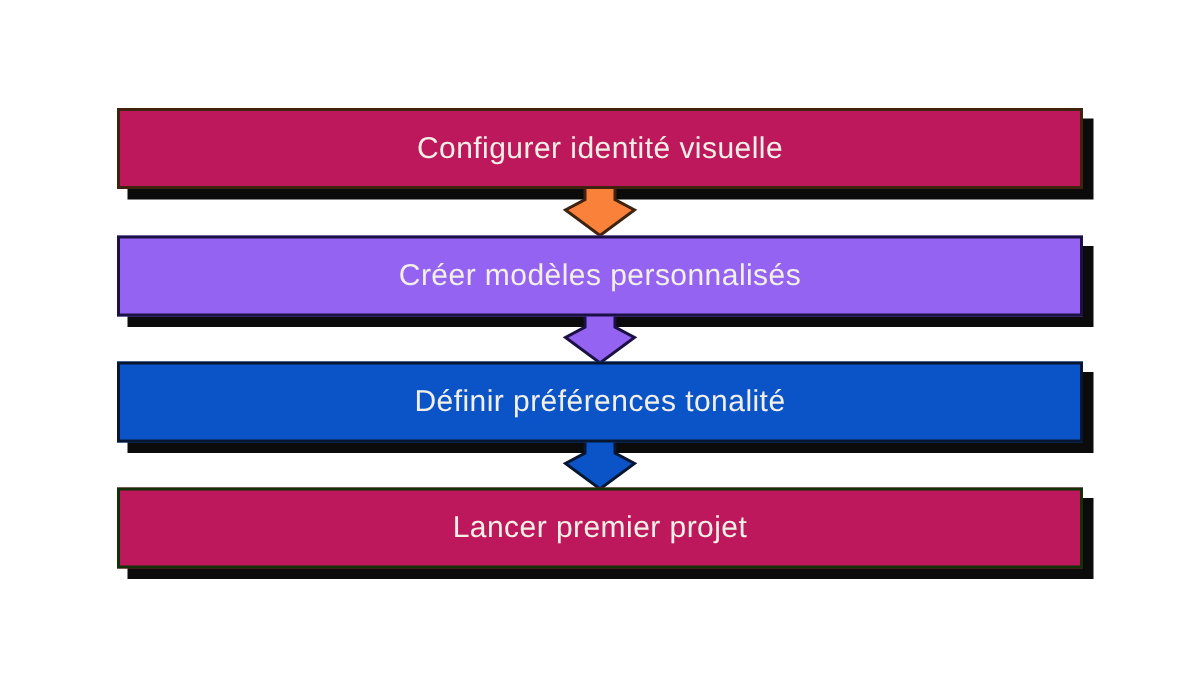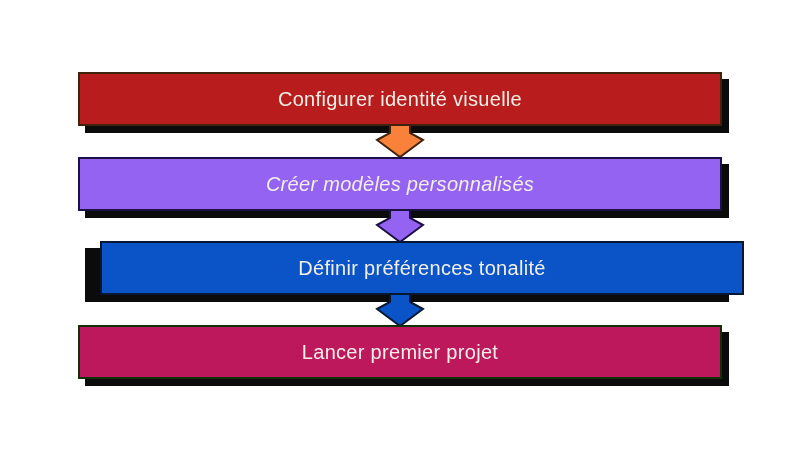--- a/index.html
+++ b/index.html
@@ -33,52 +33,52 @@
     z-index: 1;
   }
   .arrow {
     position: absolute;
     left: 374px; width: 52px; height: 36px;
     z-index: 2;
     display: block;
   }
   
   .s0 .bar { top: 72px; }  .s0 .bar-shadow { top: 79px; }  .s0 .arrow { top: 122px; }
-  .s1 .bar { top: 157px; font-style: italic; } .s1 .bar-shadow { top: 164px; } .s1 .arrow { top: 207px; }
+  .s1 .bar { top: 157px; } .s1 .bar-shadow { top: 164px; } .s1 .arrow { top: 207px; }
   .s2 .bar { top: 241px; } .s2 .bar-shadow { top: 248px; } .s2 .arrow { top: 291px; }
   .s3 .bar { top: 325px; } .s3 .bar-shadow { top: 332px; }
 </style>
 </head>
 <body>
 
 <div class="canvas" style="background: rgb(255, 255, 255);">
 
   <div class="step s0">
     <div class="bar-shadow" style="background: rgb(11, 11, 11);"></div>
-    <div class="bar" style="background: #b91c1c; border-color: rgb(64, 35, 14); color: rgb(242, 239, 231); justify-content: center;">
+    <div class="bar" style="background: #be185d; border-color: rgb(64, 35, 14); color: rgb(242, 239, 231); justify-content: center;">
       <span class="label">Configurer identité visuelle</span>
     </div>
     <svg class="arrow" viewBox="0 0 52 36" xmlns="http://www.w3.org/2000/svg">
       <polygon points="16,0 36,0 36,11 49,18 26,35 3,18 16,11" stroke-width="2" stroke-linejoin="miter" fill="#f9813a" stroke="#40230e"></polygon>
     </svg>
   </div>
 
   <div class="step s1">
     <div class="bar-shadow" style="background: rgb(11, 11, 11);"></div>
     <div class="bar" style="background: rgb(148, 99, 242); border-color: rgb(27, 17, 69); color: rgb(242, 239, 231);">
       <span class="label">Créer modèles personnalisés</span>
     </div>
     <svg class="arrow" viewBox="0 0 52 36" xmlns="http://www.w3.org/2000/svg">
       <polygon points="16,0 36,0 36,11 49,18 26,35 3,18 16,11" stroke-width="2" stroke-linejoin="miter" fill="#9463f2" stroke="#1b1145"></polygon>
     </svg>
   </div>
 
   <div class="step s2">
     <div class="bar-shadow" style="background: rgb(11, 11, 11);"></div>
-    <div class="bar" style="background: rgb(10, 84, 200); border-color: rgb(8, 23, 49); color: rgb(242, 239, 231); margin-left: 22px;">
+    <div class="bar" style="background: rgb(10, 84, 200); border-color: rgb(8, 23, 49); color: rgb(242, 239, 231);">
       <span class="label">Définir préférences tonalité</span>
     </div>
     <svg class="arrow" viewBox="0 0 52 36" xmlns="http://www.w3.org/2000/svg">
       <polygon points="16,0 36,0 36,11 49,18 26,35 3,18 16,11" stroke-width="2" stroke-linejoin="miter" fill="#0a54c8" stroke="#081731"></polygon>
     </svg>
   </div>
 
   <div class="step s3">
     <div class="bar-shadow" style="background: rgb(11, 11, 11);"></div>
     <div class="bar" style="background: #be185d; border-color: rgb(20, 48, 9); color: rgb(242, 239, 231);">

